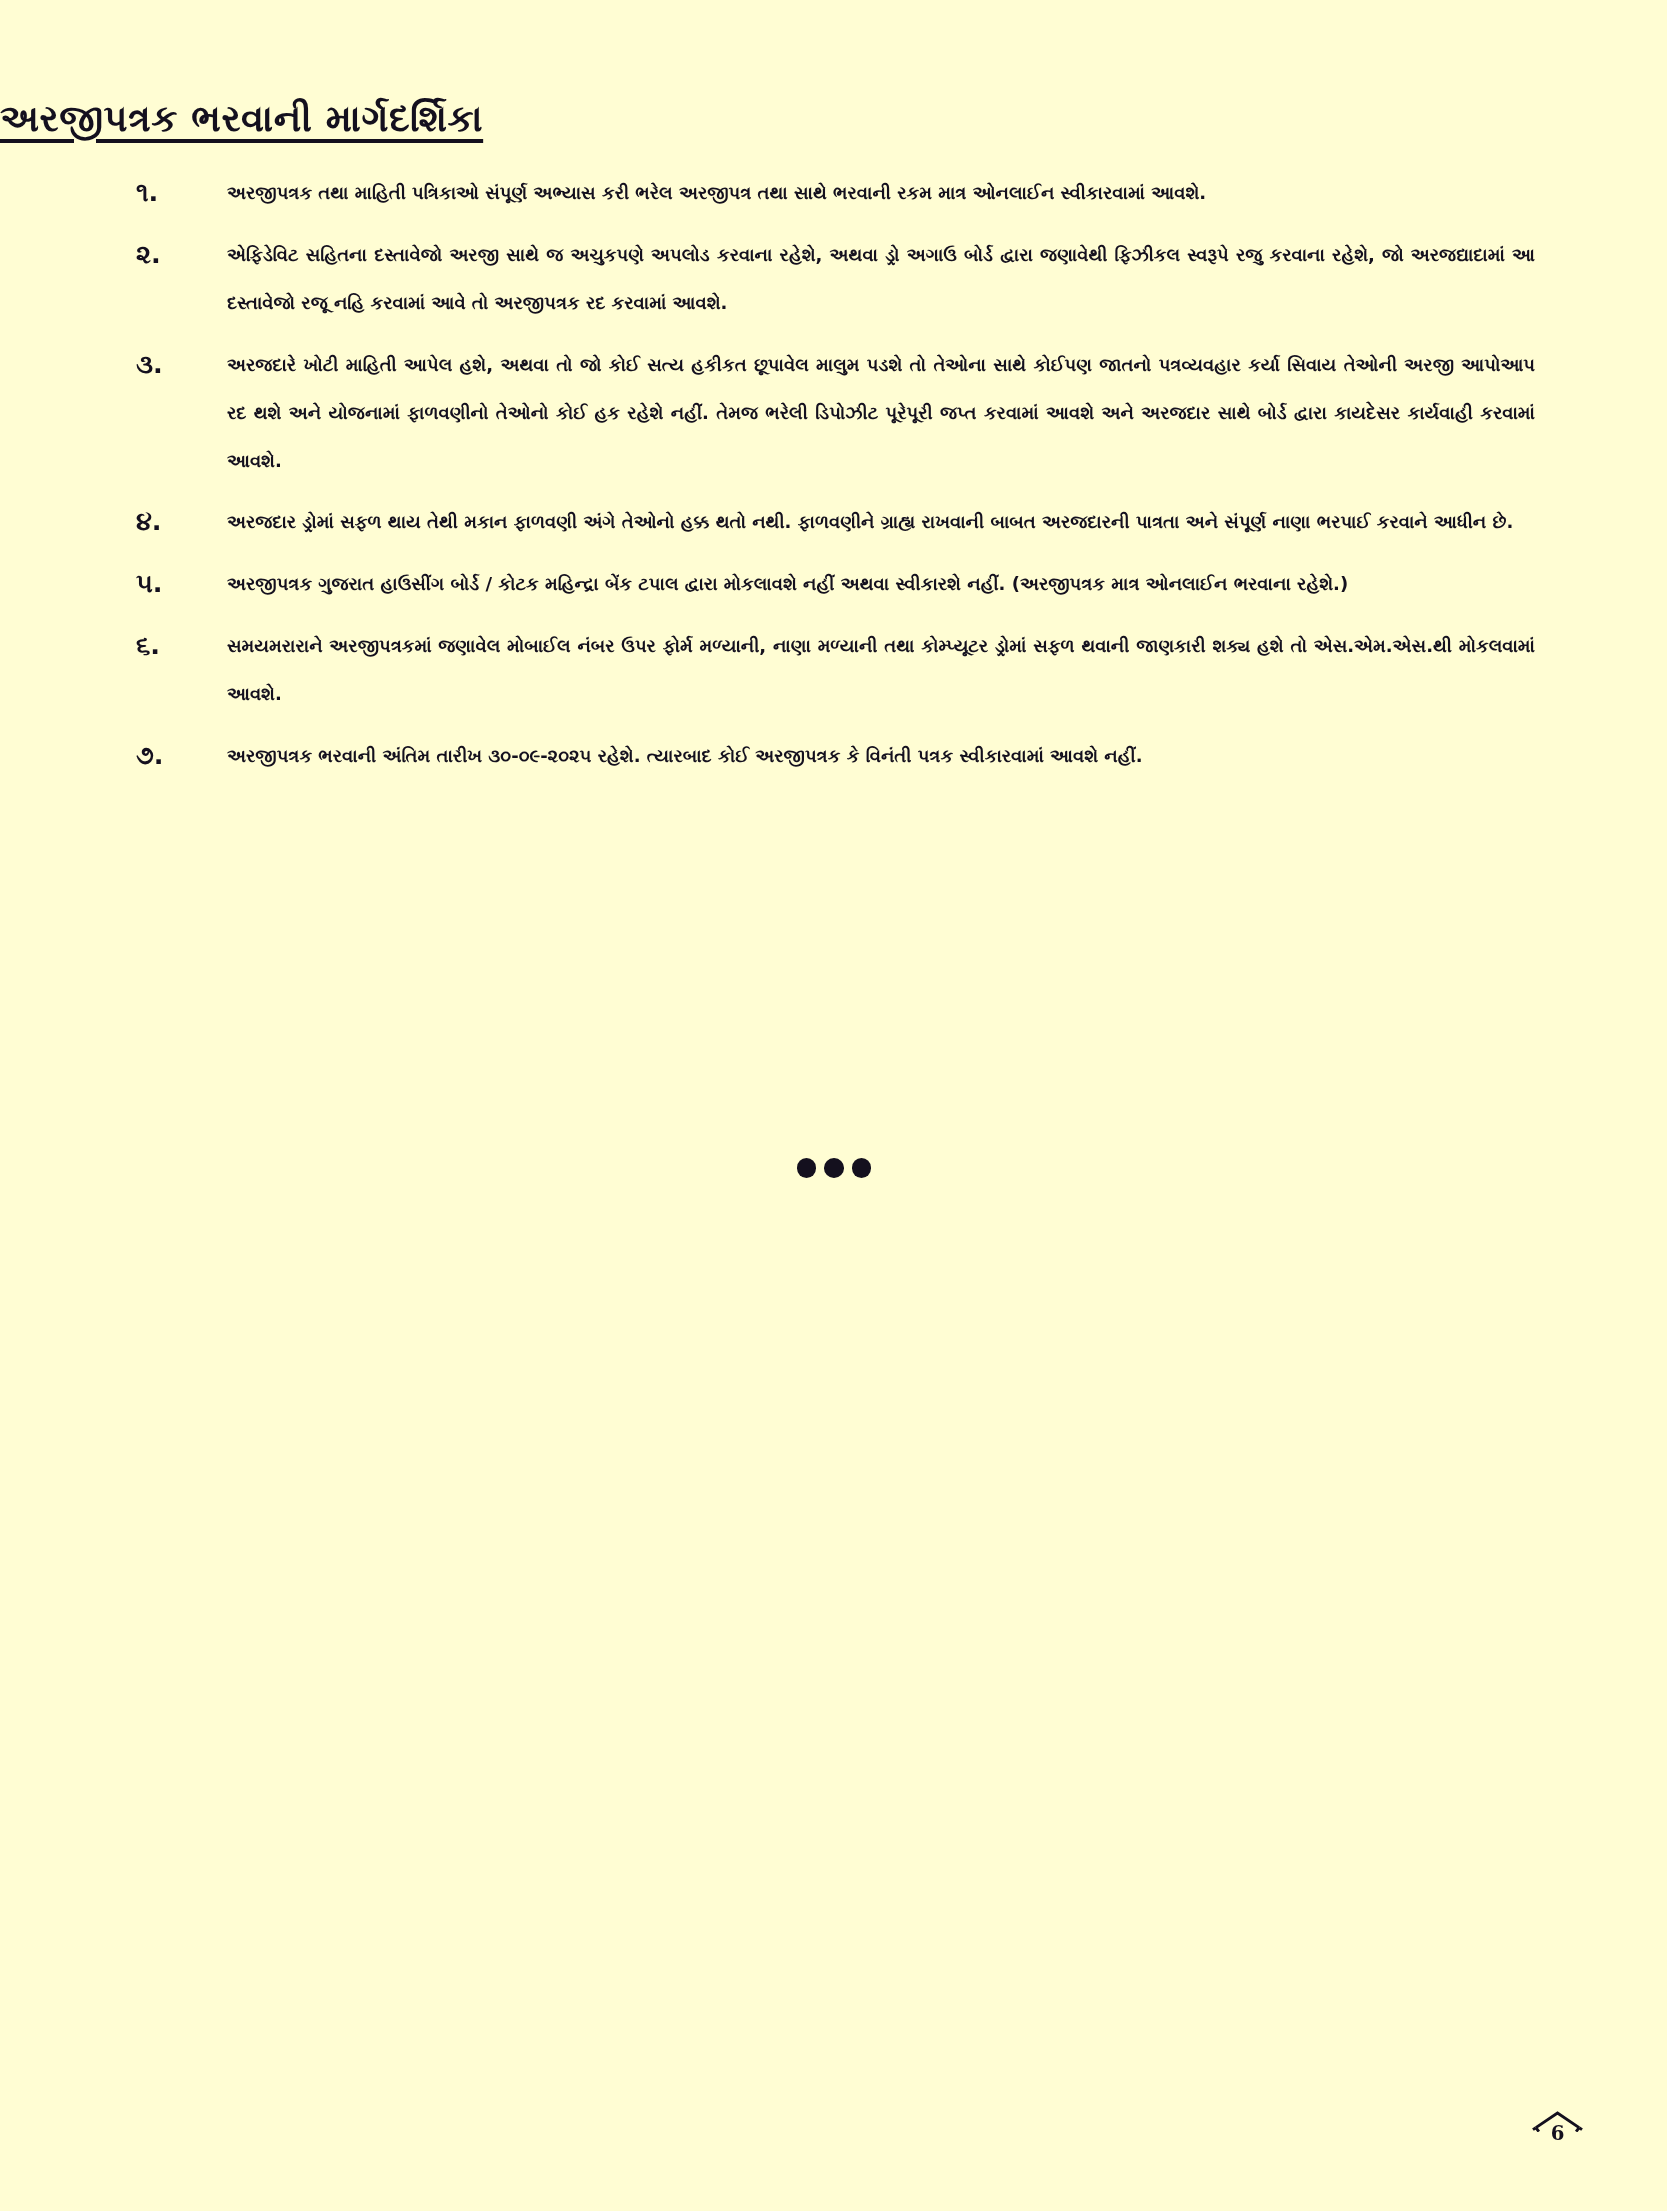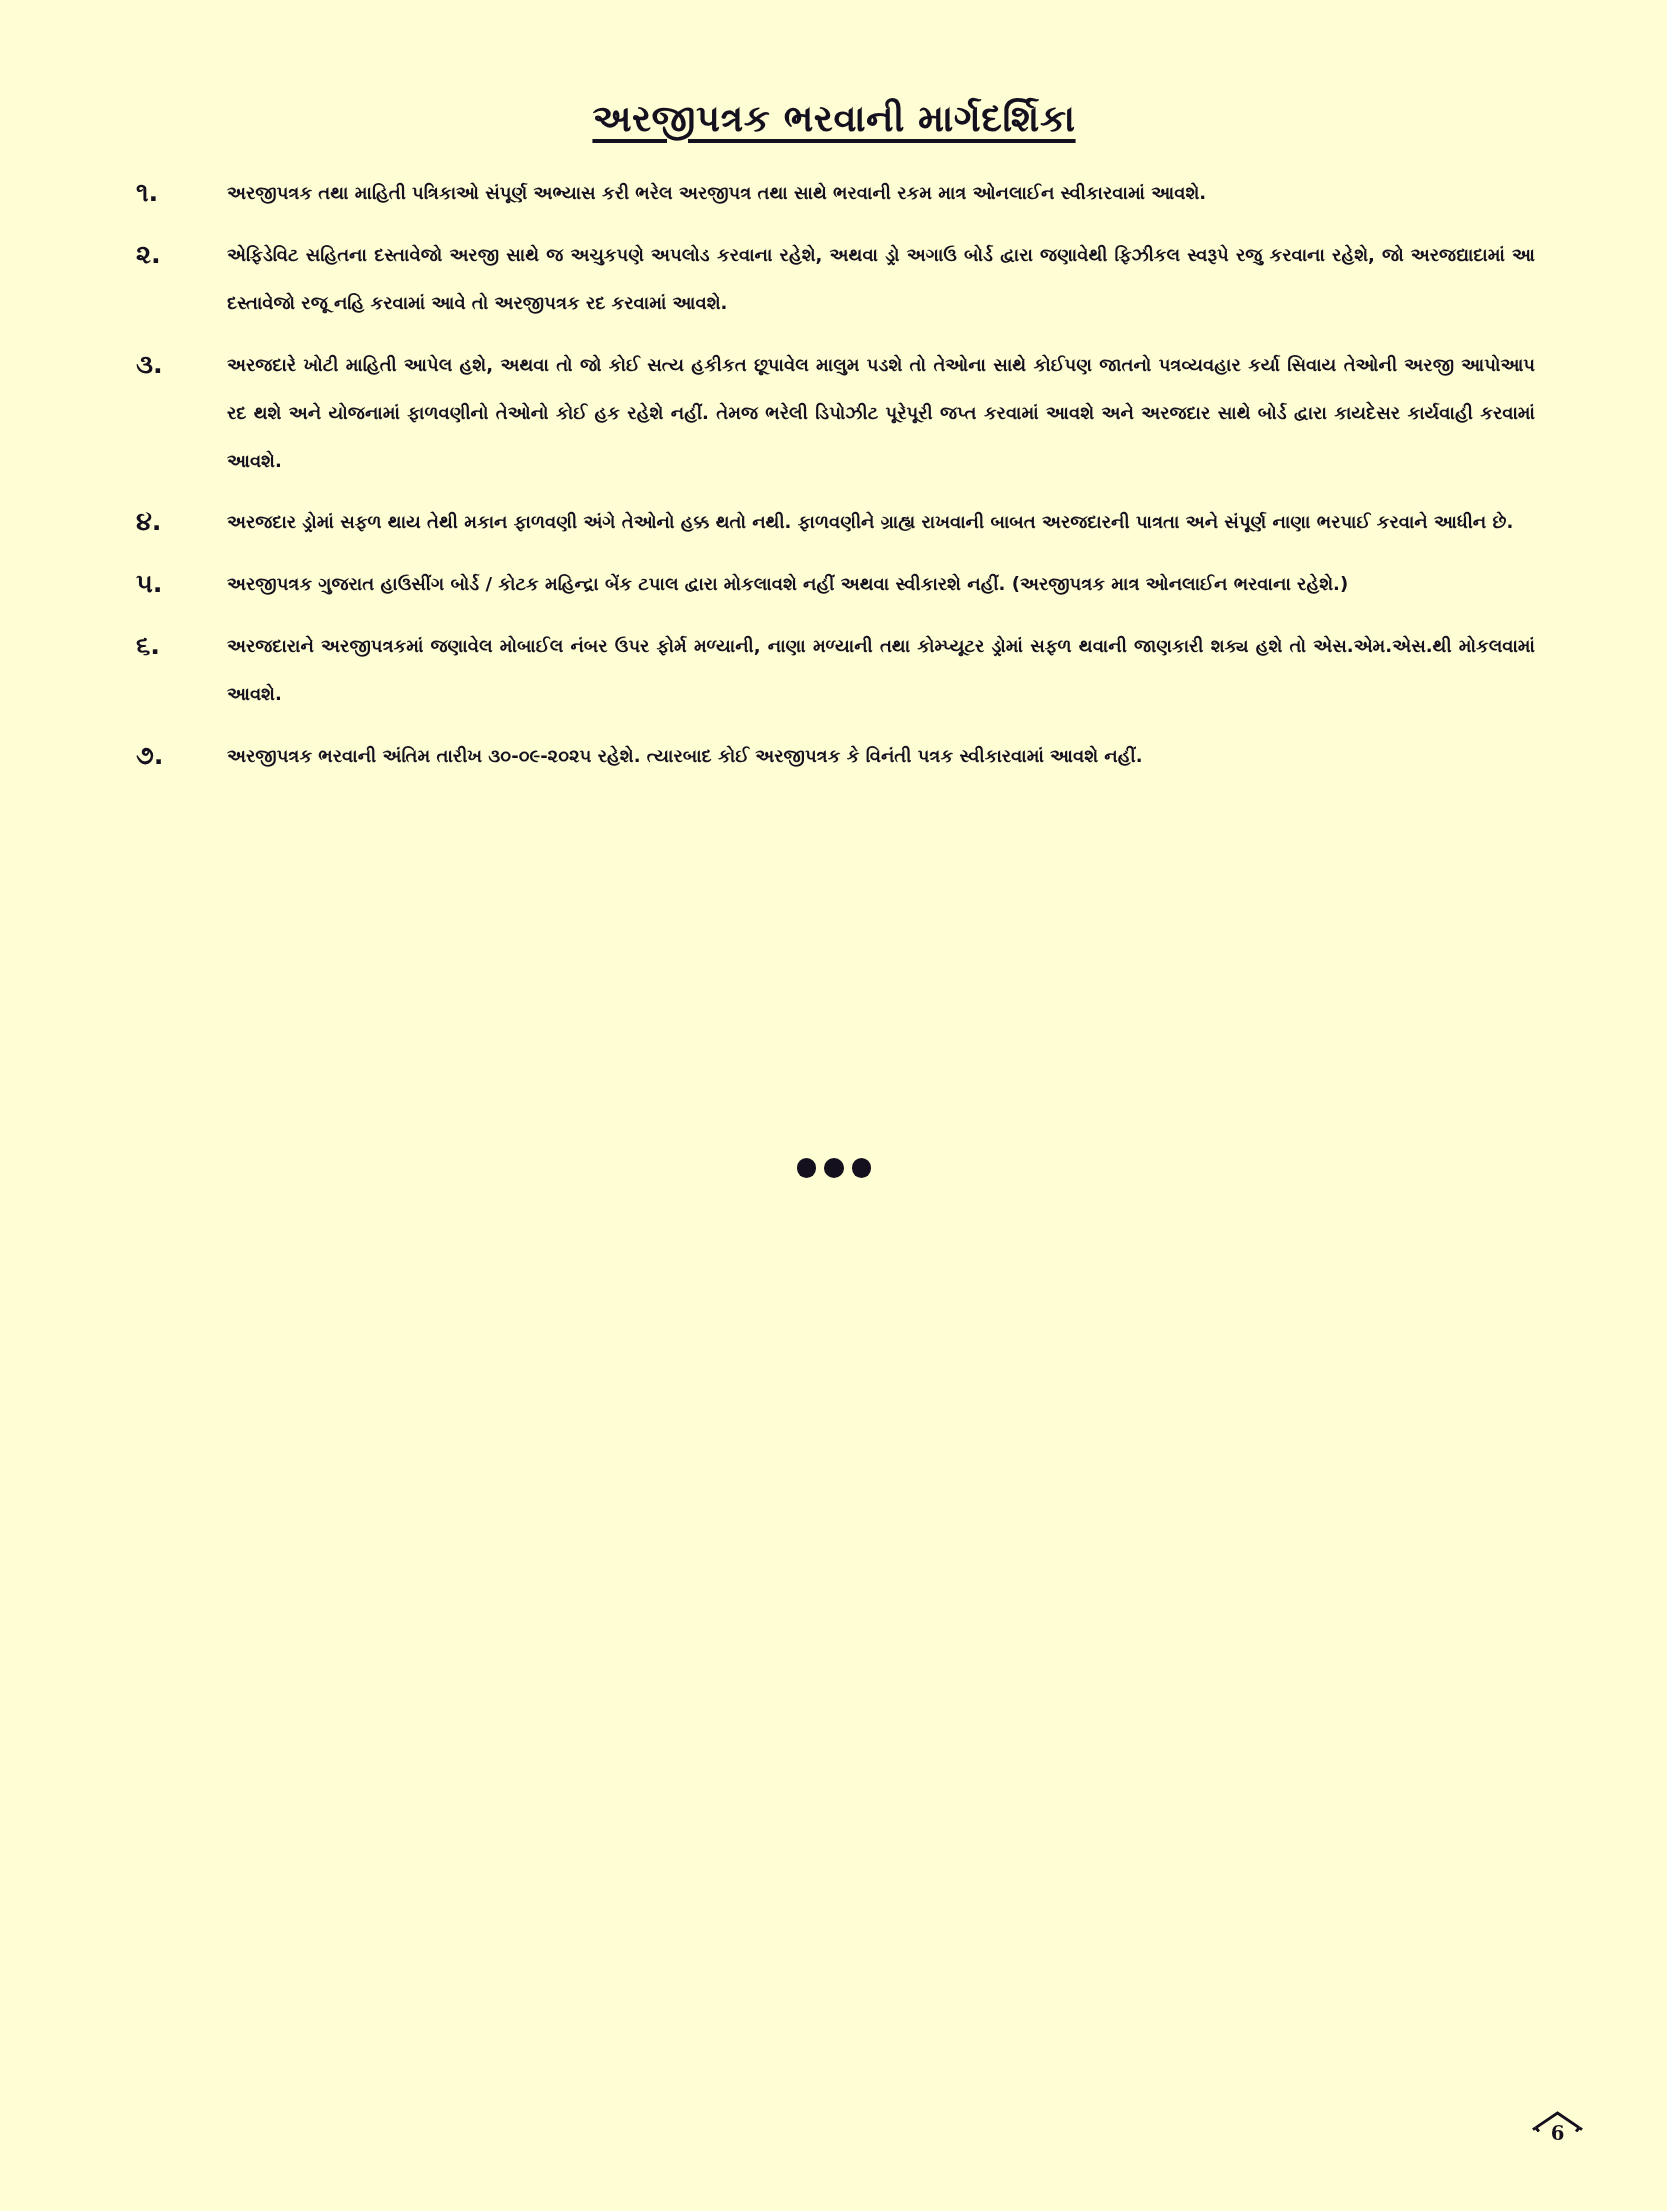--- a/index.html
+++ b/index.html
@@ -19,21 +19,20 @@
       position: absolute;
       left: 0; top: 0;
       width: 1668px;
       height: 2211px;
     }
     .title {
       position: absolute;
       top: 97px;
       left: 0;
       width: 1668px;
-      text-align: center;
     }
     .title span {
       font-size: 37px;
       font-weight: bold;
       text-decoration: underline;
       text-decoration-thickness: 3.9px;
       text-underline-offset: 7.9px;
       letter-spacing: 0.5px;
     }
     .list {
@@ -126,21 +125,21 @@
     <li class="item">
       <span class="num">૪.</span>
       <span class="text">અરજદાર ડ્રોમાં સફળ થાય તેથી મકાન ફાળવણી અંગે તેઓનો હક્ક થતો નથી. ફાળવણીને ગ્રાહ્ય રાખવાની બાબત અરજદારની પાત્રતા અને સંપૂર્ણ નાણા ભરપાઈ કરવાને આધીન છે.</span>
     </li>
     <li class="item">
       <span class="num">૫.</span>
       <span class="text">અરજીપત્રક ગુજરાત હાઉસીંગ બોર્ડ / કોટક મહિન્દ્રા બેંક ટપાલ દ્વારા મોકલાવશે નહીં અથવા સ્વીકારશે નહીં. (અરજીપત્રક માત્ર ઓનલાઈન ભરવાના રહેશે.)</span>
     </li>
     <li class="item">
       <span class="num">૬.</span>
-      <span class="text">અરજદારાને અરજીપત્રકમાં જણાવેલ મોબાઈલ નંબર ઉપર ફોર્મ મળ્યાની, નાણા મળ્યાની તથા કોમ્પ્યૂટર ડ્રોમાં સફળ થવાની જાણકારી શક્ય હશે તો એસ.એમ.એસ.થી મોકલવામાં આવશે.</span>
+      <span class="text">સમયમરારાને અરજીપત્રકમાં જણાવેલ મોબાઈલ નંબર ઉપર ફોર્મ મળ્યાની, નાણા મળ્યાની તથા કોમ્પ્યૂટર ડ્રોમાં સફળ થવાની જાણકારી શક્ય હશે તો એસ.એમ.એસ.થી મોકલવામાં આવશે.</span>
     </li>
     <li class="item">
       <span class="num">૭.</span>
       <span class="text">અરજીપત્રક ભરવાની અંતિમ તારીખ ૩૦-૦૯-૨૦૨૫ રહેશે. ત્યારબાદ કોઈ અરજીપત્રક કે વિનંતી પત્રક સ્વીકારવામાં આવશે નહીં.</span>
     </li>
   </ol>
 
   <div class="dots">
     <div class="dot"></div>
     <div class="dot"></div>

